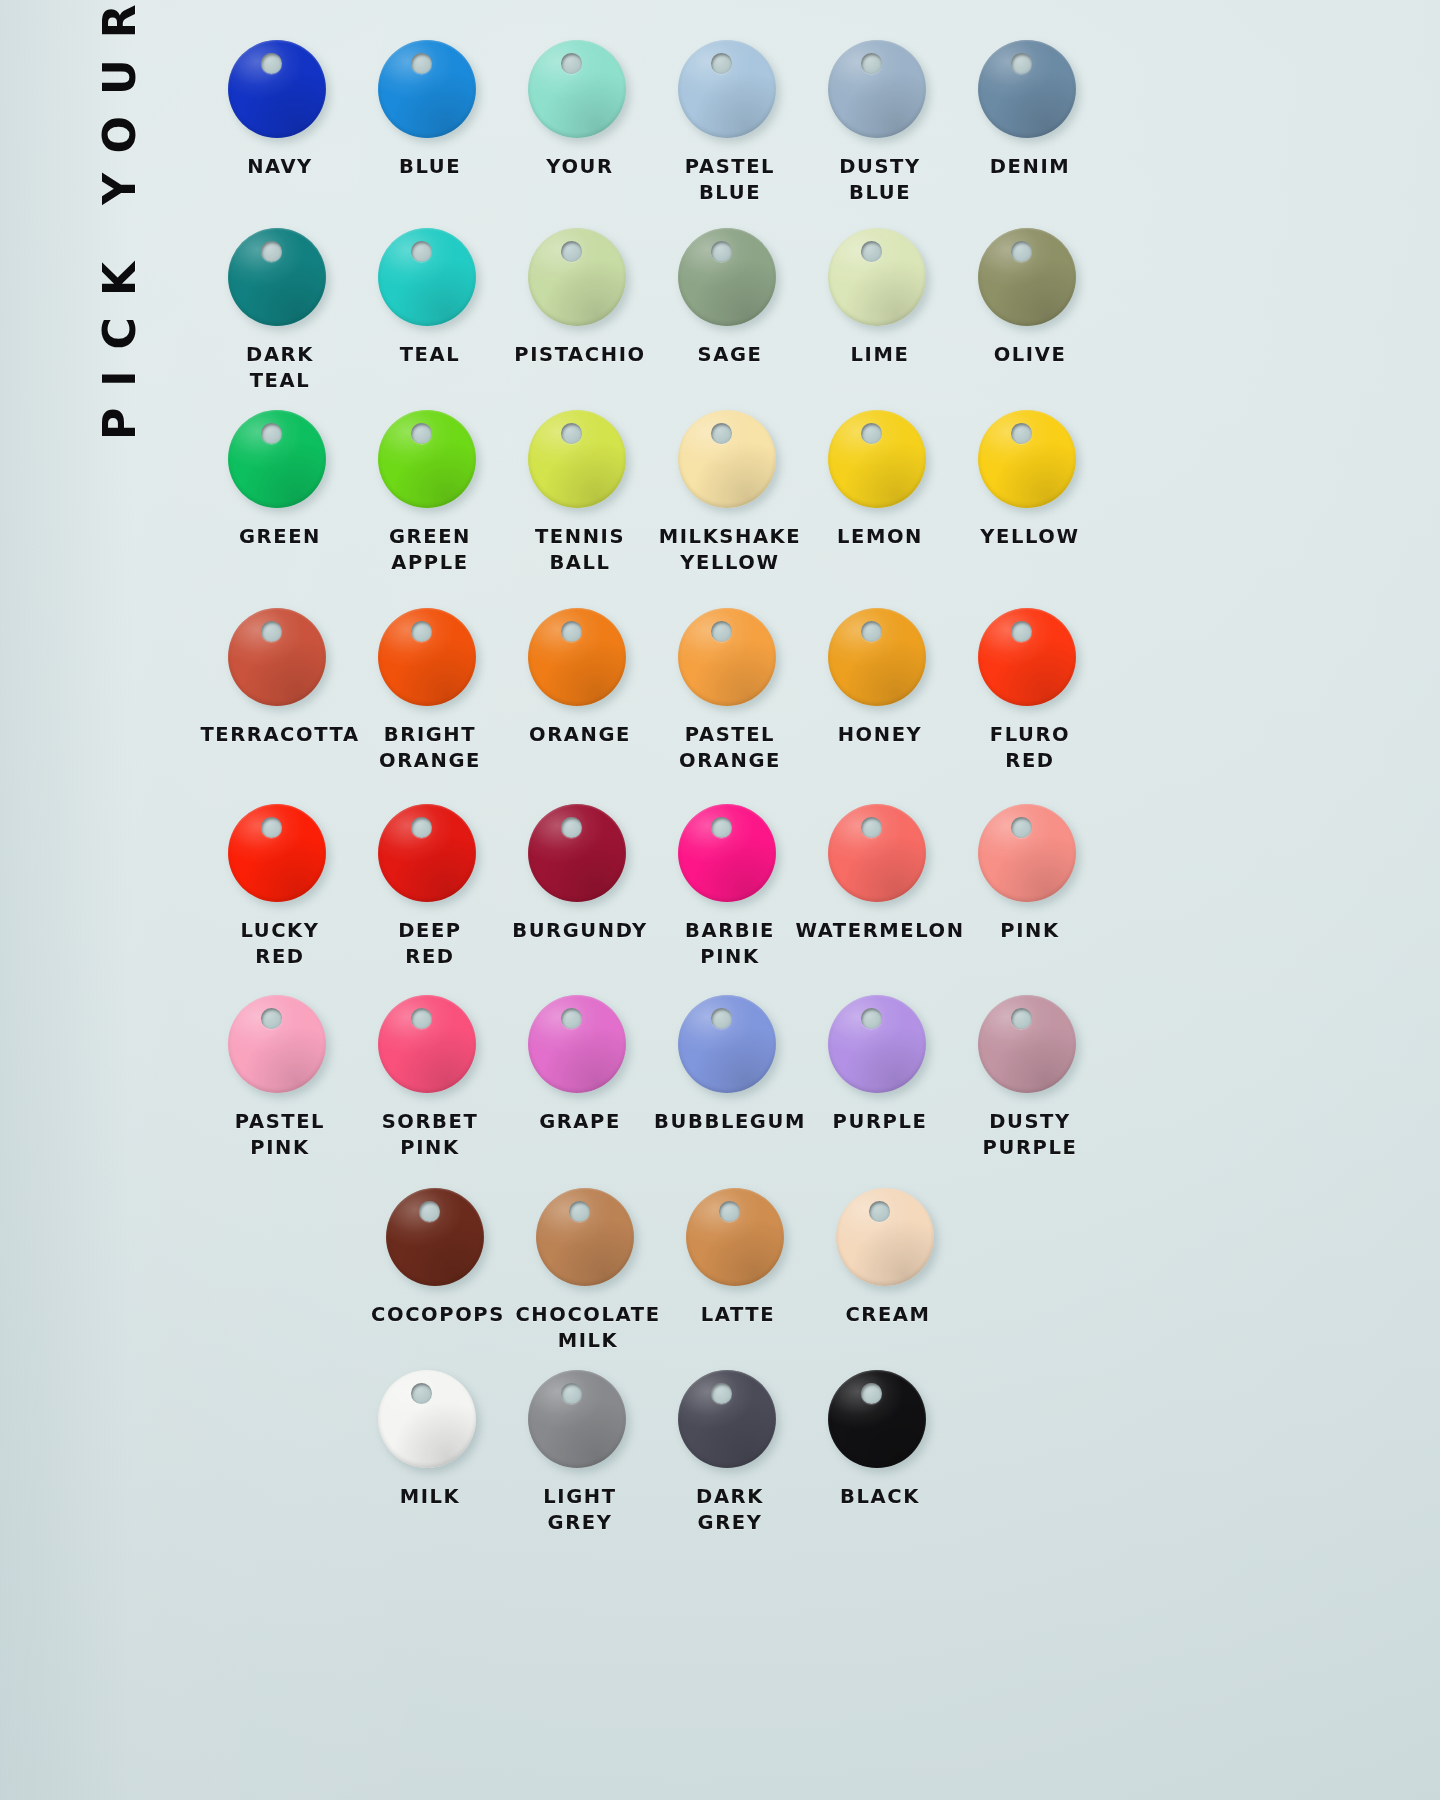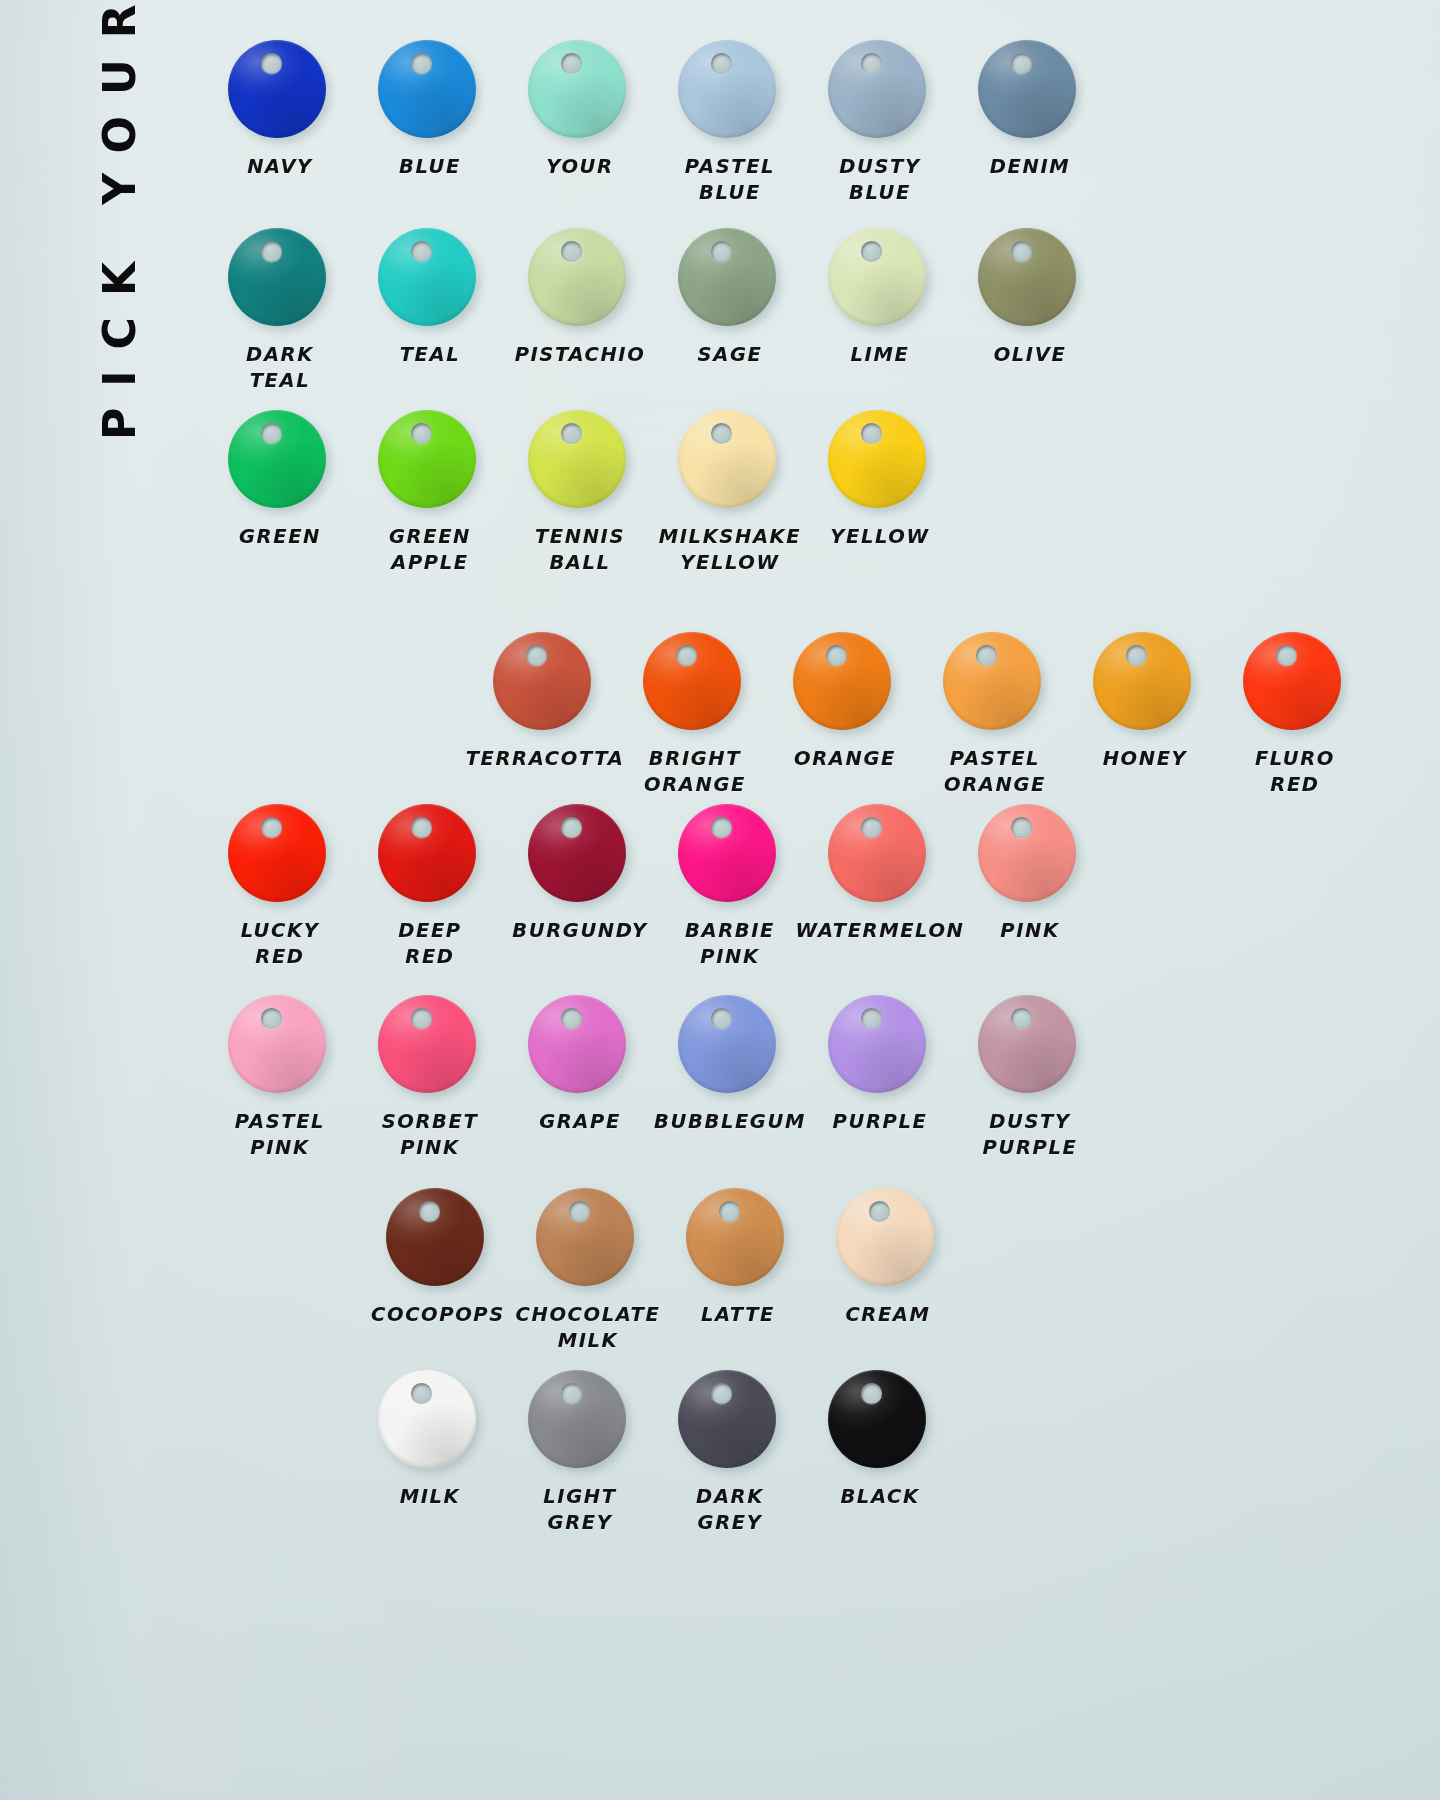--- a/index.html
+++ b/index.html
@@ -71,21 +71,20 @@
   .row {
     display: flex;
     width: 1165px;
   }
   .cell {
     width: 150px;
     display: flex;
     flex-direction: column;
     align-items: center;
     flex: 0 0 150px;
-    font-style: italic;
   }
   .cell.empty { visibility: hidden; }
 
   .tagwrap {
     width: 104px;
     height: 104px;
     position: relative;
     margin-bottom: 10px;
   }
 
@@ -300,27 +299,35 @@
           <div class="tag-shadow"></div>
           <div class="tag" style="background: rgb(247, 226, 167);"></div>
           <div class="hole"></div>
         </div>
         <div class="label">MILKSHAKE
 YELLOW</div>
       </div>
       <div class="cell">
         <div class="tagwrap">
           <div class="tag-shadow"></div>
+          <div class="tag" style="background: rgb(245, 209, 29);"></div>
+          <div class="hole"></div>
+        </div>
+        <div class="label">LEMON</div>
+      </div>
+      <div class="cell">
+        <div class="tagwrap">
+          <div class="tag-shadow"></div>
           <div class="tag" style="background: rgb(249, 207, 23);"></div>
           <div class="hole"></div>
         </div>
         <div class="label">YELLOW</div>
       </div>
     </div>
-    <div class="row" style="position: absolute; left: 0px; top: 592px; justify-content: flex-end;">
+    <div class="row" style="position: absolute; left: 0px; top: 568px;">
       <div class="cell">
         <div class="tagwrap">
           <div class="tag-shadow"></div>
           <div class="tag" style="background: rgb(201, 83, 60);"></div>
           <div class="hole"></div>
         </div>
         <div class="label">TERRACOTTA</div>
       </div>
       <div class="cell">
         <div class="tagwrap">

